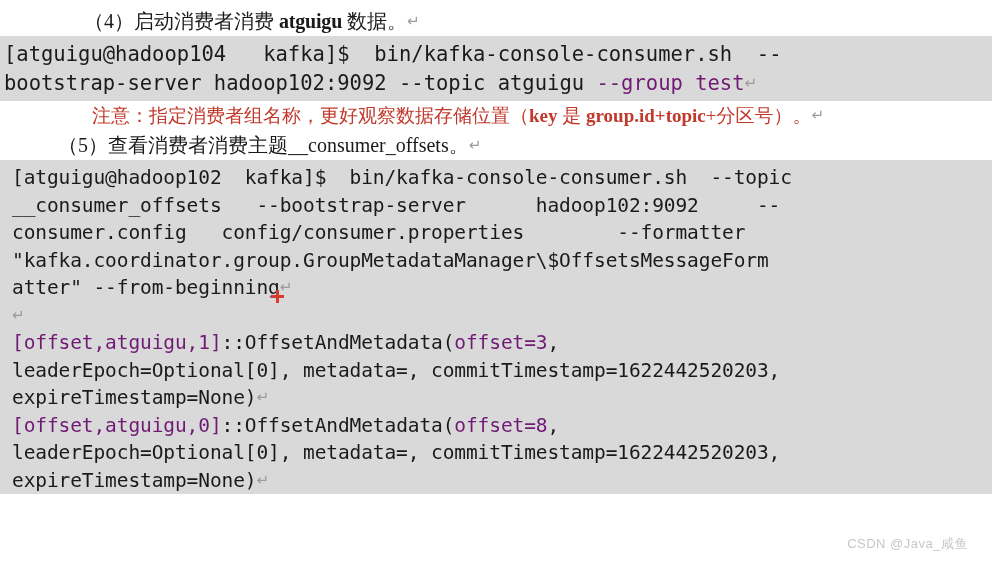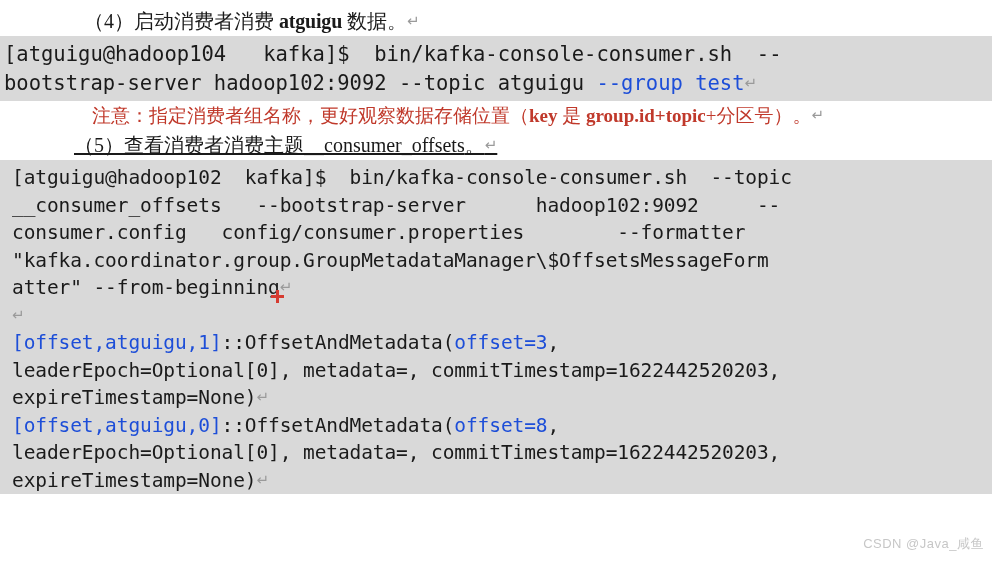--- a/index.html
+++ b/index.html
@@ -78,42 +78,42 @@
     line-height: 29px;
     letter-spacing: 0px;
     padding: 4px 0 3px 4px;
   }
   .code-2 {
     font-size: 19.5px;
     line-height: 27.5px;
     letter-spacing: -0.1px;
     padding: 4px 0 0 12px;
   }
-  .red { color: #1d4ed8; }
+  .red { color: #701a75; }
 
   
   .cross-mark {
     position: absolute;
     width: 13px;
     height: 13px;
     pointer-events: none;
   }
   .cross-mark::before,
   .cross-mark::after {
     content: "";
     position: absolute;
     background: #d63b30;
   }
   .cross-mark::before { left: 0; top: 5px; width: 13px; height: 3px; }
   .cross-mark::after  { top: 0; left: 5px; height: 13px; width: 3px; }
 
   
   .watermark {
     position: absolute;
-    right: 8px;
+    right: 24px;
     bottom: 8px;
     font-family: "Liberation Sans", "DejaVu Sans", sans-serif;
     font-size: 13px;
     letter-spacing: 0.5px;
     color: rgba(120,120,120,0.42);
     white-space: nowrap;
     user-select: none;
   }
 
   .spacer-sm { height: 6px; }
@@ -128,21 +128,21 @@
 
 <div class="code-block code-1" id="code-block-1" style="background: rgb(217, 217, 217);">
     <div class="cl"><span>[atguigu@hadoop104   kafka]$  bin/kafka-console-consumer.sh  --</span></div>
     <div class="cl"><span>bootstrap-server hadoop102:9092 --topic atguigu </span><span class="red">--group test</span><span class="pilcrow">↵</span></div>
   </div>
 
 <div class="note-line">
   <span>注意：</span><span>指定消费者组名称，更好观察数据存储位置（</span><span class="latin">key</span><span> 是 </span><span class="latin">group.id+topic</span><span>+分区号）。</span><span class="pilcrow pilcrow-red">↵</span>
 </div>
 
-<div class="step-line" style="padding-left:74px;text-decoration:underline;">
+<div class="step-line" style="padding-left:58px;">
   <span>（5）</span><span>查看消费者消费主题</span><span class="latin-plain">__consumer_offsets</span><span>。</span><span class="pilcrow">↵</span>
 </div>
 
 <div class="code-block code-2" id="code-block-2" style="background: rgb(217, 217, 217);">
     <div class="cl"><span>[atguigu@hadoop102  kafka]$  bin/kafka-console-consumer.sh  --topic</span></div>
     <div class="cl"><span>__consumer_offsets   --bootstrap-server      hadoop102:9092     --</span></div>
     <div class="cl"><span>consumer.config   config/consumer.properties        --formatter</span></div>
     <div class="cl"><span>"kafka.coordinator.group.GroupMetadataManager\$OffsetsMessageForm</span></div>
     <div class="cl"><span>atter" --from-beginning</span><span class="pilcrow">↵</span></div>
     <div class="cl"><span class="pilcrow">↵</span></div>

